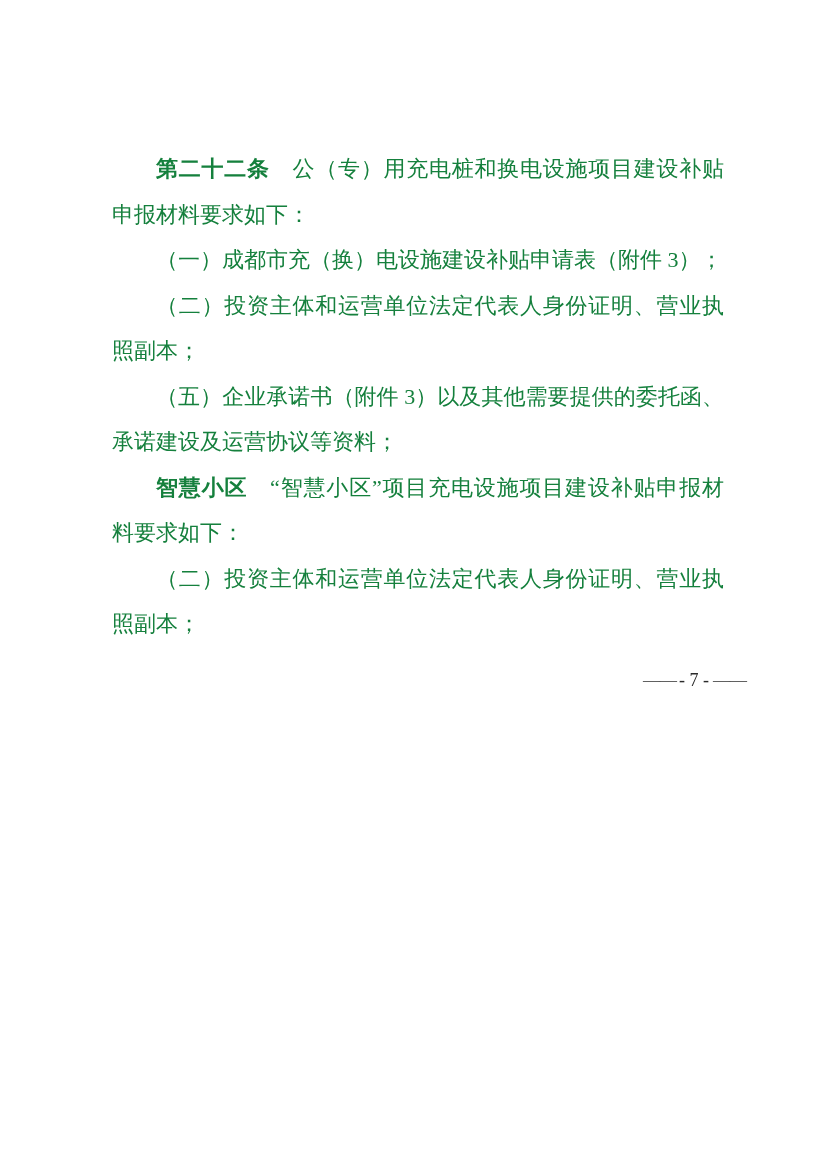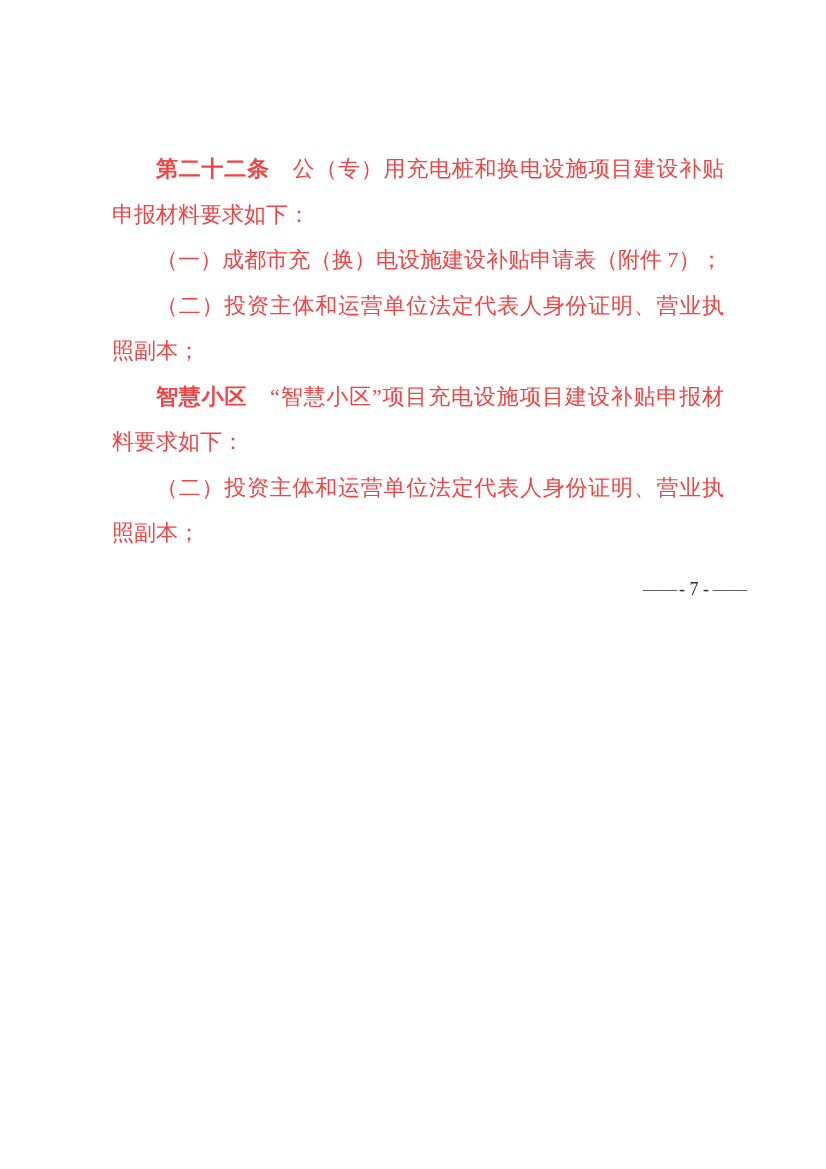--- a/index.html
+++ b/index.html
@@ -18,21 +18,21 @@
     overflow: hidden;
     font-family: "Liberation Serif", "DejaVu Serif", serif;
   }
   .body-text {
     width: 612px;
   }
   .para {
     margin: 0;
     font-size: 22px;
     line-height: 45.5px;
-    color: #ef4444;
+    color: #15803d;
     text-align: justify;
     text-indent: 2em;
     letter-spacing: 0;
     word-break: normal;
     line-break: strict;
   }
   .lead {
     font-weight: bold;
   }
   .footer {
@@ -53,26 +53,27 @@
   }
 </style>
 </head>
 <body>
 
 <div class="page">
   <div class="body-text">
 
     <p class="para"><b class="lead">第二十二条</b><span>　公（专）用充电桩和换电设施项目建设补贴申报材料要求如下：</span></p>
 
-    <p class="para"><span>（一）成都市充（换）电设施建设补贴申请表（附件 7）；</span></p>
+    <p class="para"><span>（一）成都市充（换）电设施建设补贴申请表（附件 3）；</span></p>
 
     <p class="para"><span>（二）投资主体和运营单位法定代表人身份证明、营业执照副本；</span></p>
 
 
 
+    <p class="para"><span>（五）企业承诺书（附件 3）以及其他需要提供的委托函、承诺建设及运营协议等资料；</span></p>
 
 
     <p class="para"><b class="lead">智慧小区</b><span>　“智慧小区”项目充电设施项目建设补贴申报材料要求如下：</span></p>
 
 
     <p class="para"><span>（二）投资主体和运营单位法定代表人身份证明、营业执照副本；</span></p>
 
   </div>
 
   <div class="footer"><span class="rule">——</span><span class="pagenum">- 7 -</span><span class="rule">——</span></div>

